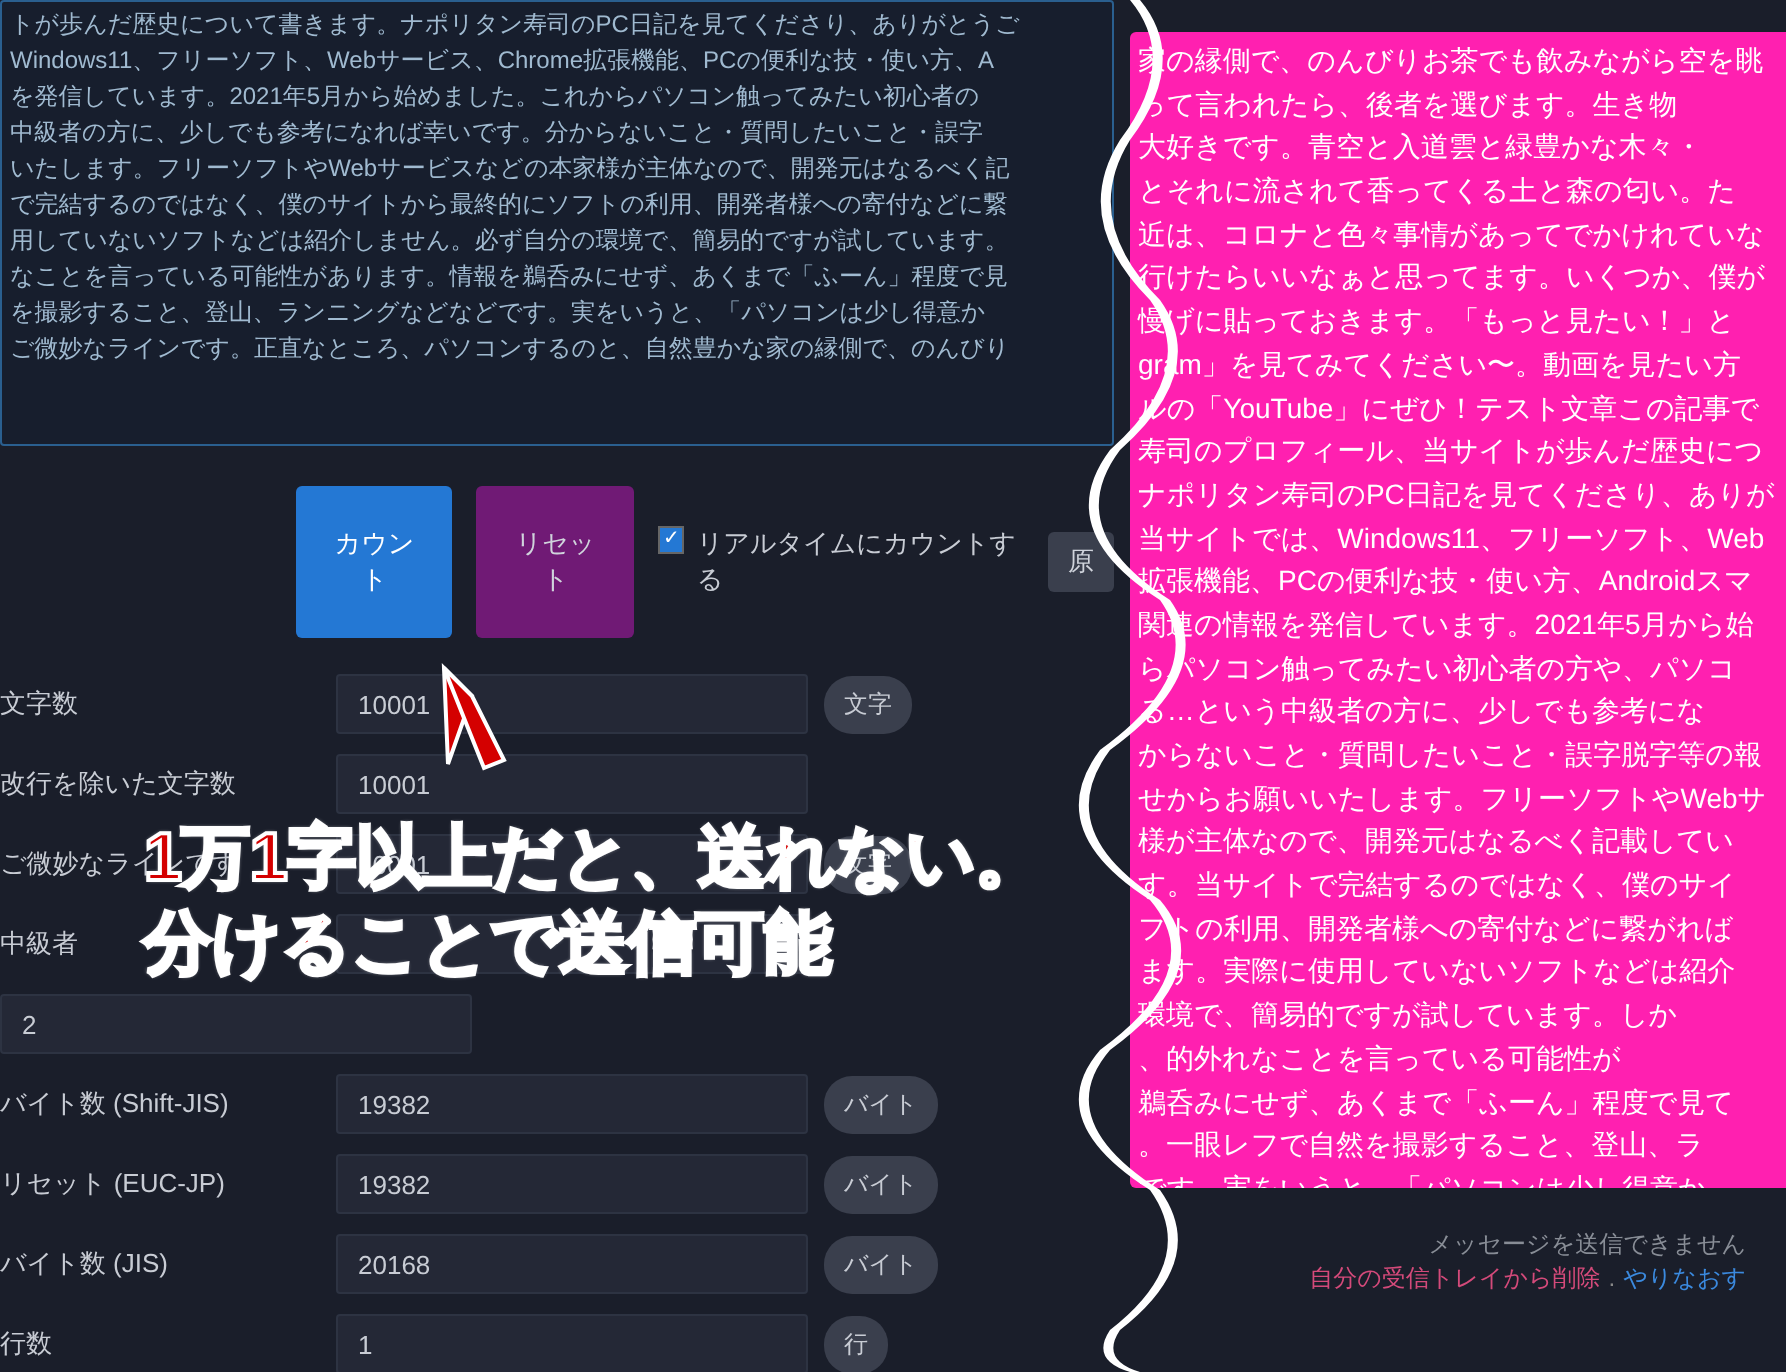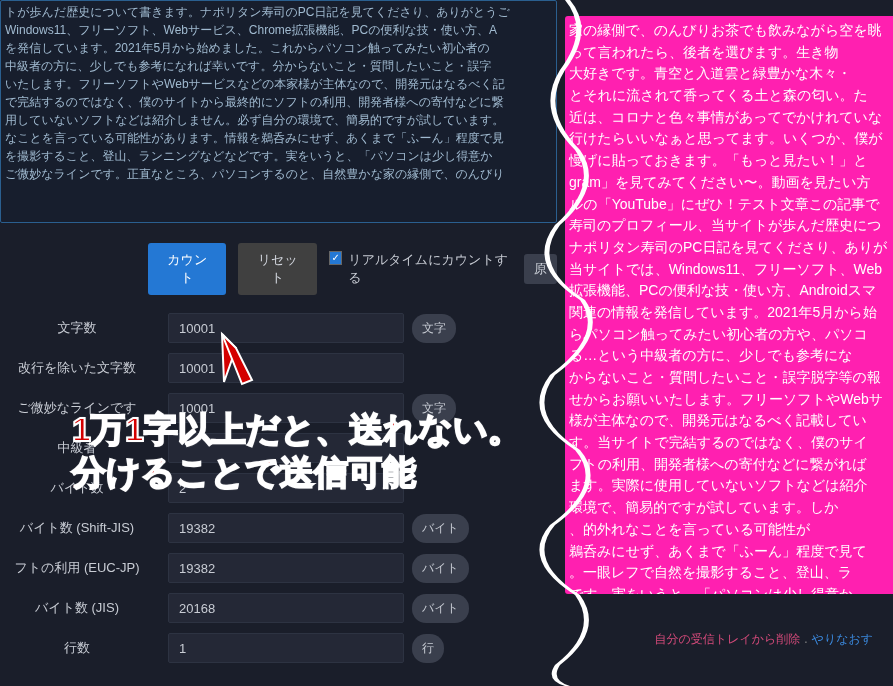--- a/index.html
+++ b/index.html
@@ -42,26 +42,26 @@
   
   .btnrow {
     display: flex;
     align-items: center;
     gap: 12px;
     padding: 6px 0 18px 148px;
   }
   .btn {
     border: none;
     border-radius: 3px;
-    padding: 8px 14px;
+    padding: 20px 14px;
     font-size: 13px;
     cursor: pointer;
   }
   .btn-primary { background: #2478d4; color: #fff; }
-  .btn-secondary { background: #404040; color: #d0d4dc; }
+  .btn-secondary { background: #701a75; color: #d0d4dc; }
   .chkrow { display: flex; align-items: flex-start; gap: 6px; color: #c8ccd4; font-size: 13px; }
   .chkbox {
     width: 14px; height: 14px;
     border: 1px solid #666;
     background: #2478d4;
     color: #fff;
     display: flex; align-items: center; justify-content: center;
     font-size: 10px; line-height: 1;
   }
   .chkbox::after { content: "✓"; }
@@ -72,21 +72,21 @@
   }
 
   
   .fieldrow {
     display: flex;
     align-items: center;
     margin-bottom: 10px;
   }
   .fieldlabel {
     width: 168px;
-    text-align: center;
+    text-align: left;
     padding-right: 14px;
     font-size: 13px;
     color: #c8ccd4;
   }
   .fieldinput {
     width: 236px;
     height: 30px;
     background: #242836;
     border: 1px solid #2d3342;
     border-radius: 2px;
@@ -204,30 +204,29 @@
       <div class="fieldrow">
         <div class="fieldlabel">ご微妙なラインです</div>
         <input class="fieldinput" value="10001" style="">
         <span class="unit">文字</span>
       </div>
       <div class="fieldrow">
         <div class="fieldlabel">中級者</div>
         <input class="fieldinput" value="" style="">
       </div>
       <div class="fieldrow">
-        <div class="fieldlabel">バイト数</div>
         <input class="fieldinput" value="2" style="">
       </div>
       <div class="fieldrow">
         <div class="fieldlabel">バイト数 (Shift-JIS)</div>
         <input class="fieldinput" value="19382" style="">
         <span class="unit">バイト</span>
       </div>
       <div class="fieldrow">
-        <div class="fieldlabel">フトの利用 (EUC-JP)</div>
+        <div class="fieldlabel">リセット (EUC-JP)</div>
         <input class="fieldinput" value="19382" style="">
         <span class="unit">バイト</span>
       </div>
       <div class="fieldrow">
         <div class="fieldlabel">バイト数 (JIS)</div>
         <input class="fieldinput" value="20168" style="">
         <span class="unit">バイト</span>
       </div>
       <div class="fieldrow">
         <div class="fieldlabel">行数</div>
@@ -273,20 +272,21 @@
 環境で、簡易的ですが試しています。しか
 、的外れなことを言っている可能性が
 鵜呑みにせず、あくまで「ふーん」程度で見て
 。一眼レフで自然を撮影すること、登山、ラ
 です。実をいうと、「パソコンは少し得意か
 で、好きかどうか聞かれると微妙なラインです。
 パソコンするのと、自然豊かな家の縁側で、のん
 ま</div>
 
     <div class="status">
+      <div class="err">メッセージを送信できません</div>
       <div>
         <span class="link-del">自分の受信トレイから削除</span><span class="dot">.</span><span class="link-retry">やりなおす</span>
       </div>
     </div>
   </div>
 </div>
 
 <svg class="tear" viewBox="0 0 90 686" preserveAspectRatio="none">
   <path d="
     M45,0

